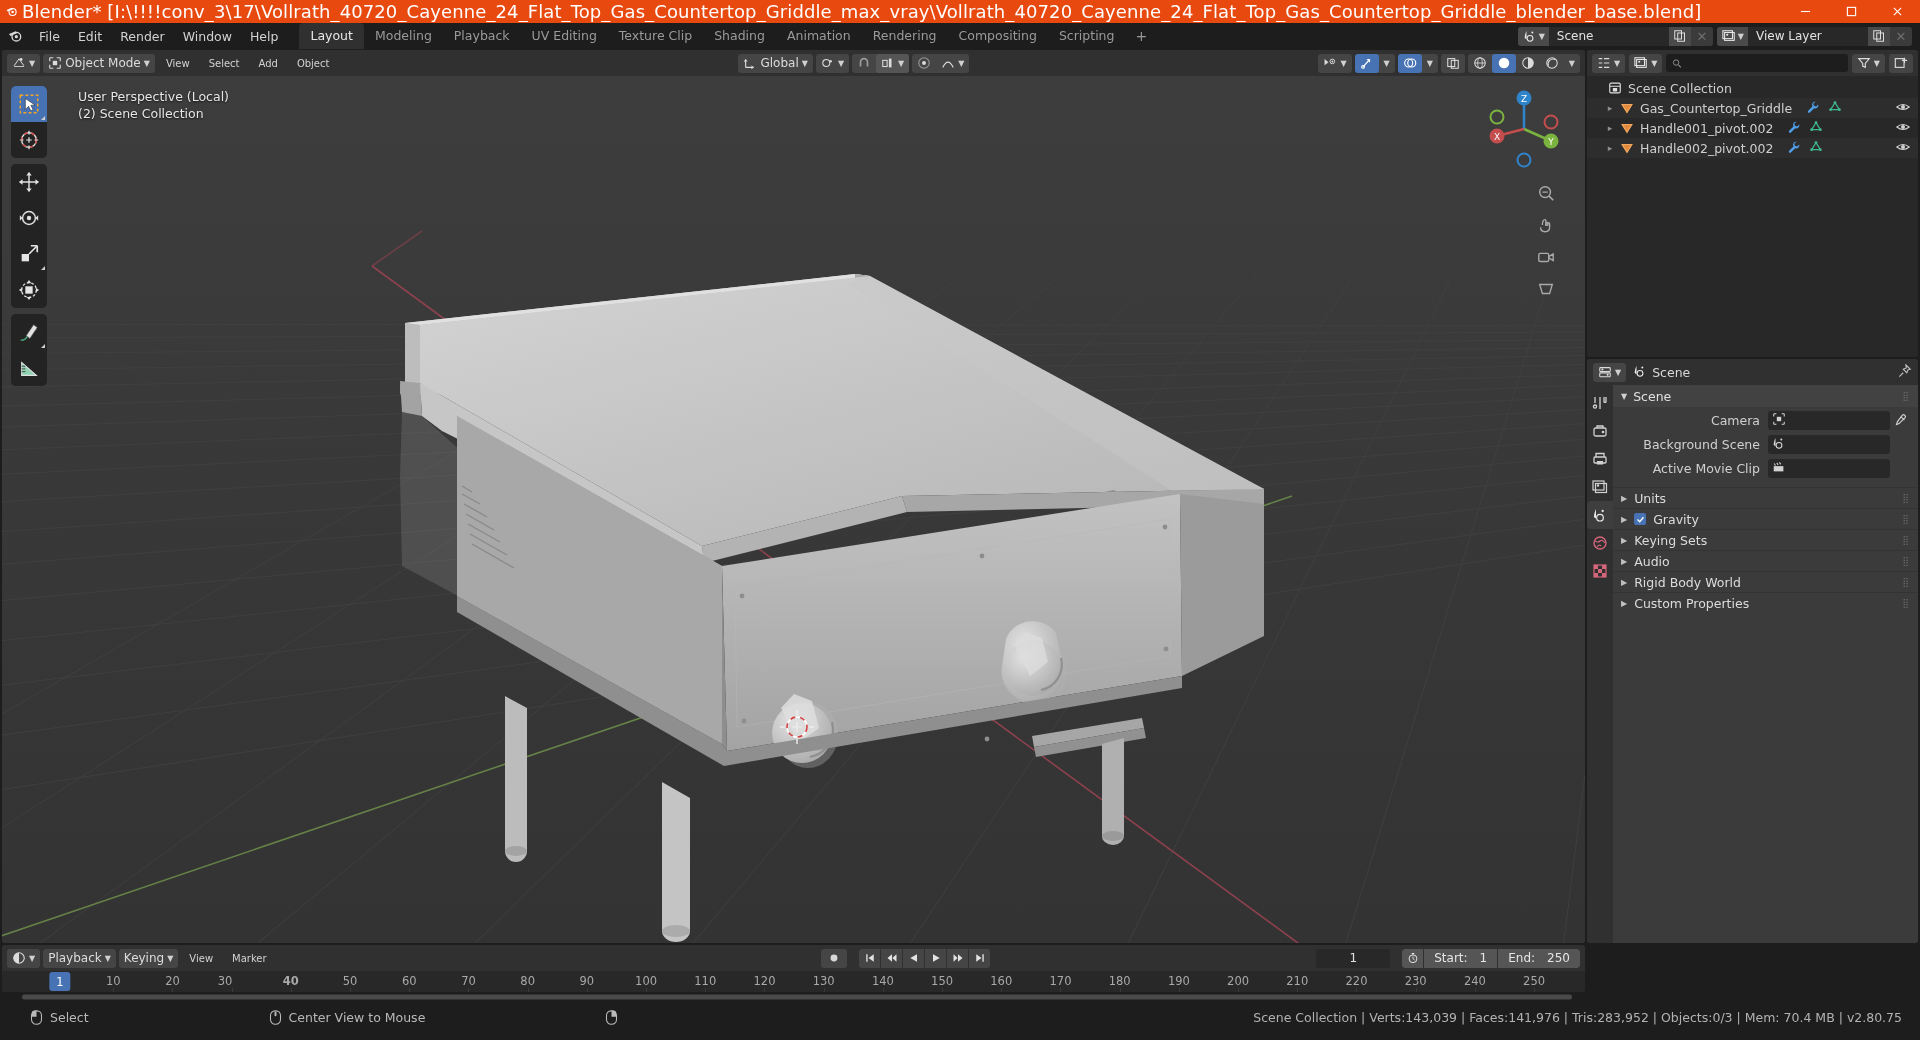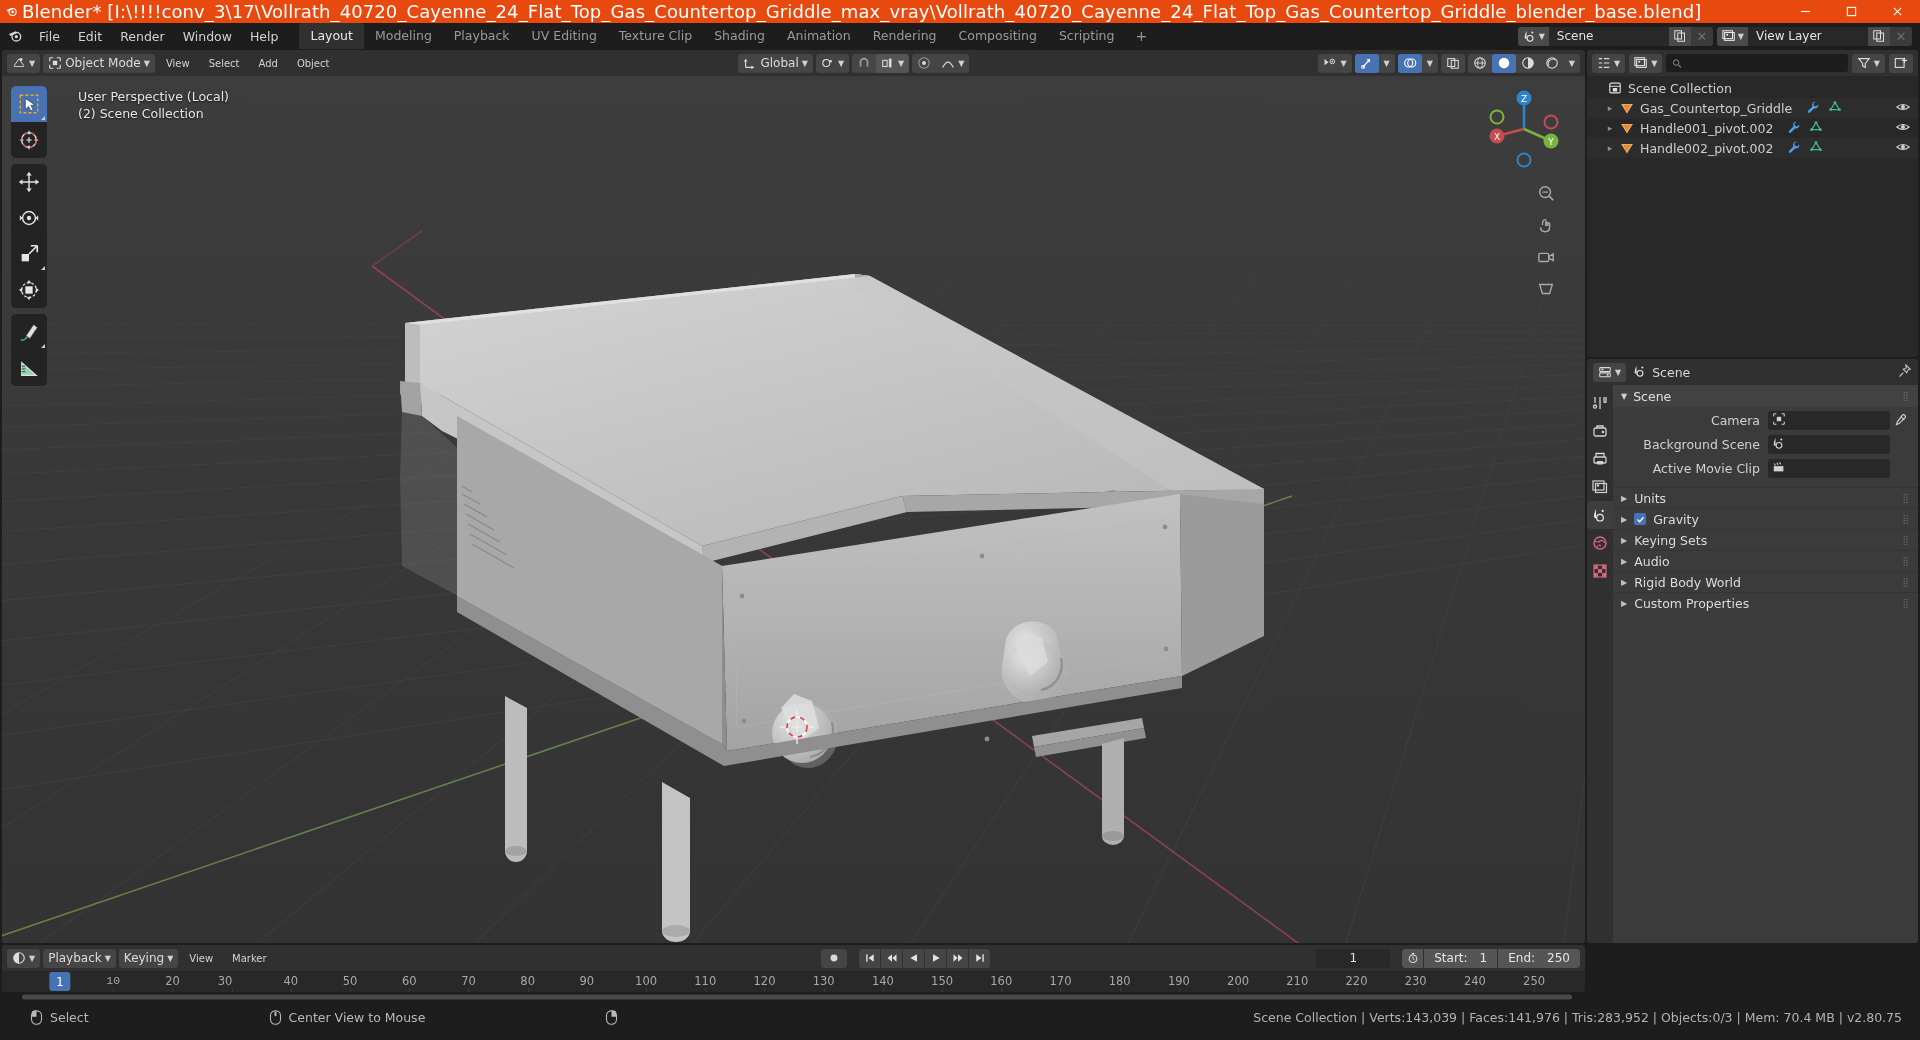--- a/index.html
+++ b/index.html
@@ -1132,27 +1132,27 @@
             <span>Start:</span>
             <span>1</span>
           </div>
           <div class="se-field" style="border-radius:0 3px 3px 0">
             <span>End:</span>
             <span>250</span>
           </div>
         </div>
       </div>
       <div class="tl-ruler" id="tl-ruler">
-          <div class="tick-lbl" style="left: 111.28px; font-family: Liberation Mono, monospace;">10</div>
+          <div class="tick-lbl" style="left: 111.28px;">10</div>
           <div style="position: absolute; top: 17px; bottom: 0px; width: 1px; background: rgb(58, 58, 58); left: 111.28px;"></div>
           <div class="tick-lbl" style="left: 170.48px;">20</div>
           <div style="position: absolute; top: 17px; bottom: 0px; width: 1px; background: rgb(58, 58, 58); left: 170.48px;"></div>
           <div class="tick-lbl" style="left: 223px; text-align: center;">30</div>
           <div style="position: absolute; top: 17px; bottom: 0px; width: 1px; background: rgb(58, 58, 58); left: 229.68px;"></div>
-          <div class="tick-lbl" style="left: 288.88px;">40</div>
+          <div class="tick-lbl" style="left: 288.88px; font-weight: bold;">40</div>
           <div style="position: absolute; top: 17px; bottom: 0px; width: 1px; background: rgb(58, 58, 58); left: 288.88px;"></div>
           <div class="tick-lbl" style="left: 348.08px;">50</div>
           <div style="position: absolute; top: 17px; bottom: 0px; width: 1px; background: rgb(58, 58, 58); left: 348.08px;"></div>
           <div class="tick-lbl" style="left: 407.28px;">60</div>
           <div style="position: absolute; top: 17px; bottom: 0px; width: 1px; background: rgb(58, 58, 58); left: 407.28px;"></div>
           <div class="tick-lbl" style="left: 466.48px;">70</div>
           <div style="position: absolute; top: 17px; bottom: 0px; width: 1px; background: rgb(58, 58, 58); left: 466.48px;"></div>
           <div class="tick-lbl" style="left: 525.68px;">80</div>
           <div style="position: absolute; top: 17px; bottom: 0px; width: 1px; background: rgb(58, 58, 58); left: 525.68px;"></div>
           <div class="tick-lbl" style="left: 584.88px;">90</div>

